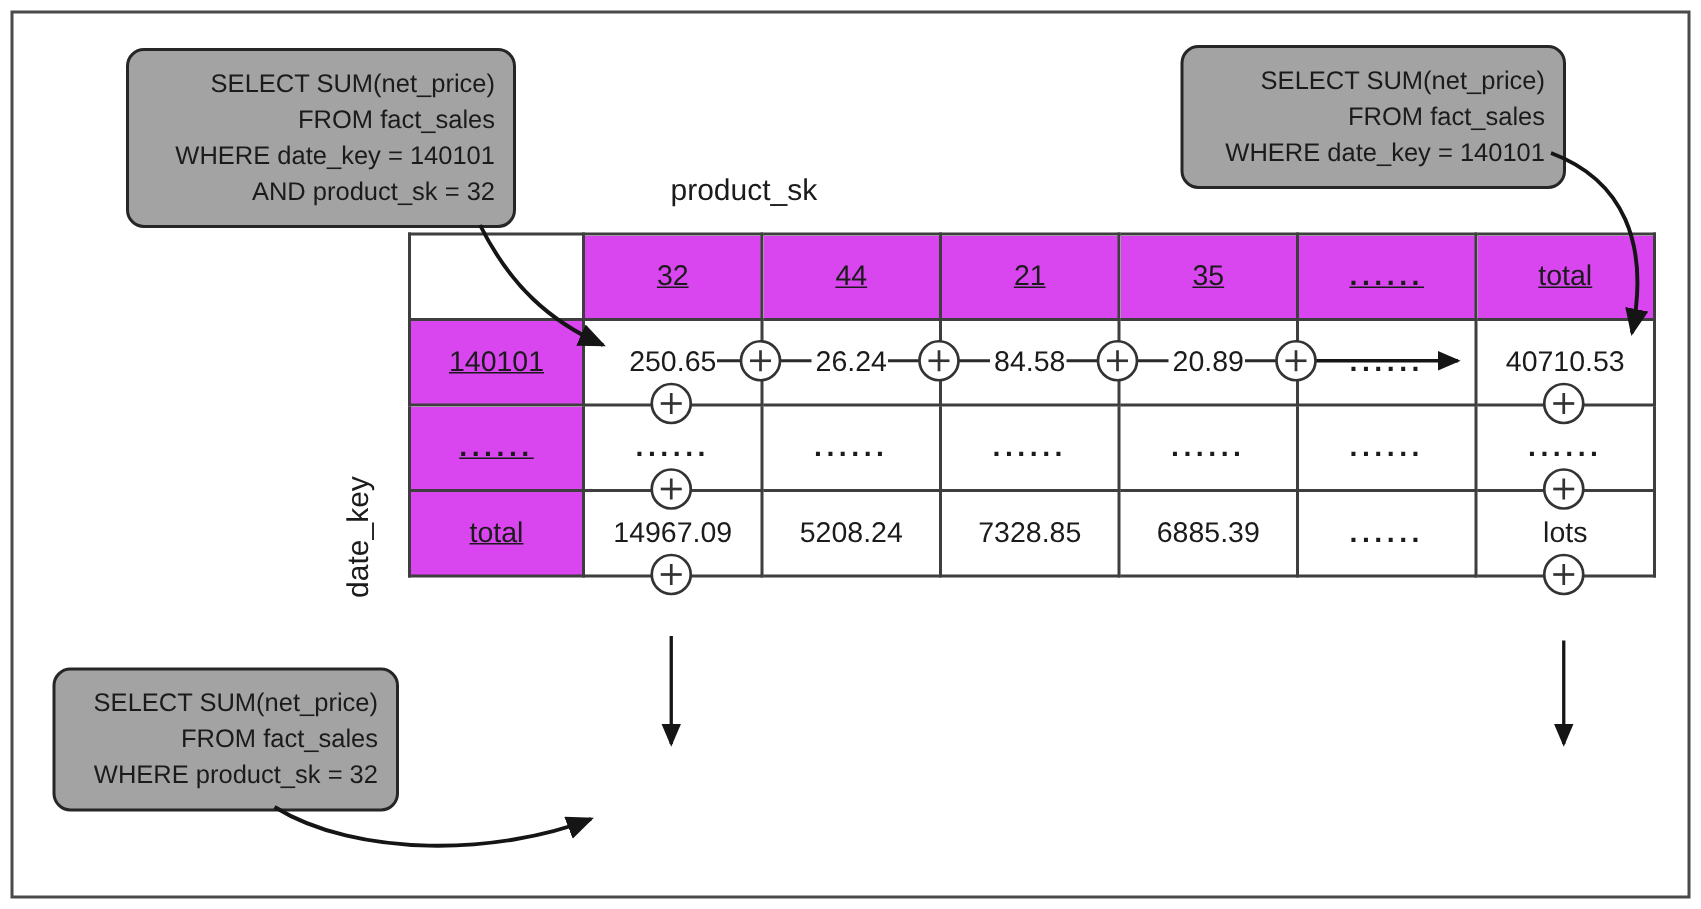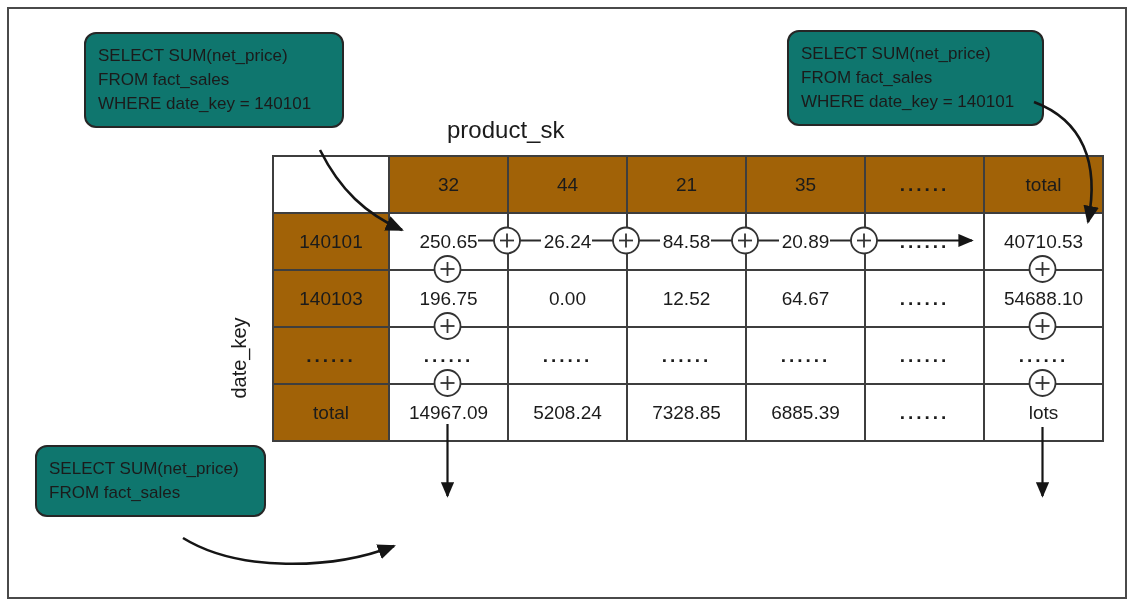--- a/index.html
+++ b/index.html
@@ -2,73 +2,75 @@
 <html><head>
 <meta charset="utf-8">
 <style>
   html,body{margin:0;padding:0;background:#ffffff;}
   .stage{
     position:relative;width:1134px;height:606px;overflow:hidden;
     font-family:"Liberation Sans","DejaVu Sans",sans-serif;color:#1b1b1b;background:#fff;
   }
   .frame{position:absolute;left:7px;top:7px;right:7px;bottom:7px;border:2px solid #4a4a4a;}
   .callout{
-    position:absolute;background:#0f766e;border:2px solid #262626;border-radius:12px;
-    padding:10px 12px;font-size:17px;line-height:24px;white-space:nowrap;z-index:3;
+    position:absolute;background:#a3a3a3;border:2px solid #262626;border-radius:12px;
+    padding:10px 12px;font-size:17px;line-height:24px;white-space:nowrap;z-index:3;text-align:right;
   }
   .co-tl{left:84px;top:32px;width:232px;}
   .co-tr{left:787px;top:30px;width:229px;}
   .co-bl{left:35px;top:445px;width:203px;}
-  .axis-col{position:absolute;left:447px;top:116px;font-size:24px;z-index:2;}
+  .axis-col{position:absolute;left:447px;top:116px;font-size:20px;z-index:2;}
   .axis-row{
     position:absolute;left:190px;top:346px;width:100px;height:24px;text-align:center;
     font-size:20px;transform:rotate(-90deg);z-index:2;
   }
   table.pivot{
     position:absolute;left:272px;top:155px;border-collapse:collapse;table-layout:fixed;
     z-index:1;
   }
   table.pivot td{
     border:2px solid #3e3e3e;text-align:center;vertical-align:middle;
     font-size:19px;padding:0;overflow:hidden;
   }
   table.pivot tr{height:57px;}
   col.rh{width:116px;} col.dc{width:119px;}
-  td.hd{background:#a16207;}
+  td.hd{background:#d946ef;text-decoration:underline;}
   td.ghost{border:none;background:transparent;}
   td.dots{letter-spacing:3px;font-weight:bold;}
   td.ralign{text-align:right;padding-right:12px;}
   svg.overlay{position:absolute;left:0;top:0;z-index:4;pointer-events:none;}
   .arrow{fill:none;stroke:#151515;stroke-width:2.6;}
   .tarrow{fill:none;stroke:#151515;stroke-width:2.2;}
   .dash{stroke:#2a2a2a;stroke-width:2;}
   .plus circle{fill:#ffffff;stroke:#333333;stroke-width:1.8;}
   .plus line{stroke:#333333;stroke-width:1.8;}
 </style>
 </head>
 <body>
 
 <div class="stage">
   <div class="frame"></div>
 
   <div class="callout co-tl">
     <div>SELECT SUM(net_price)</div>
     <div>FROM fact_sales</div>
     <div>WHERE date_key = 140101</div>
+    <div>AND product_sk = 32</div>
   </div>
 
   <div class="callout co-tr">
     <div>SELECT SUM(net_price)</div>
     <div>FROM fact_sales</div>
     <div>WHERE date_key = 140101</div>
   </div>
 
   <div class="callout co-bl">
     <div>SELECT SUM(net_price)</div>
     <div>FROM fact_sales</div>
+    <div>WHERE product_sk = 32</div>
   </div>
 
   <div class="axis-col">product_sk</div>
   <div class="axis-row">date_key</div>
 
   <table class="pivot">
     <colgroup>
       <col class="rh">
         <col class="dc">
         <col class="dc">
@@ -90,29 +92,20 @@
     <tr>
       <td class="hd">140101</td>
       <td>250.65</td>
       <td>26.24</td>
       <td>84.58</td>
       <td>20.89</td>
       <td class="dots">......</td>
       <td>40710.53</td>
     </tr>
     <tr>
-      <td class="hd">140103</td>
-      <td>196.75</td>
-      <td>0.00</td>
-      <td>12.52</td>
-      <td>64.67</td>
-      <td class="dots">......</td>
-      <td>54688.10</td>
-    </tr>
-    <tr>
       <td class="hd dots">......</td>
       <td class="dots">......</td>
       <td class="dots">......</td>
       <td class="dots">......</td>
       <td class="dots">......</td>
       <td class="dots">......</td>
       <td class="dots">......</td>
     </tr>
     <tr>
       <td class="hd ralign">total</td>

